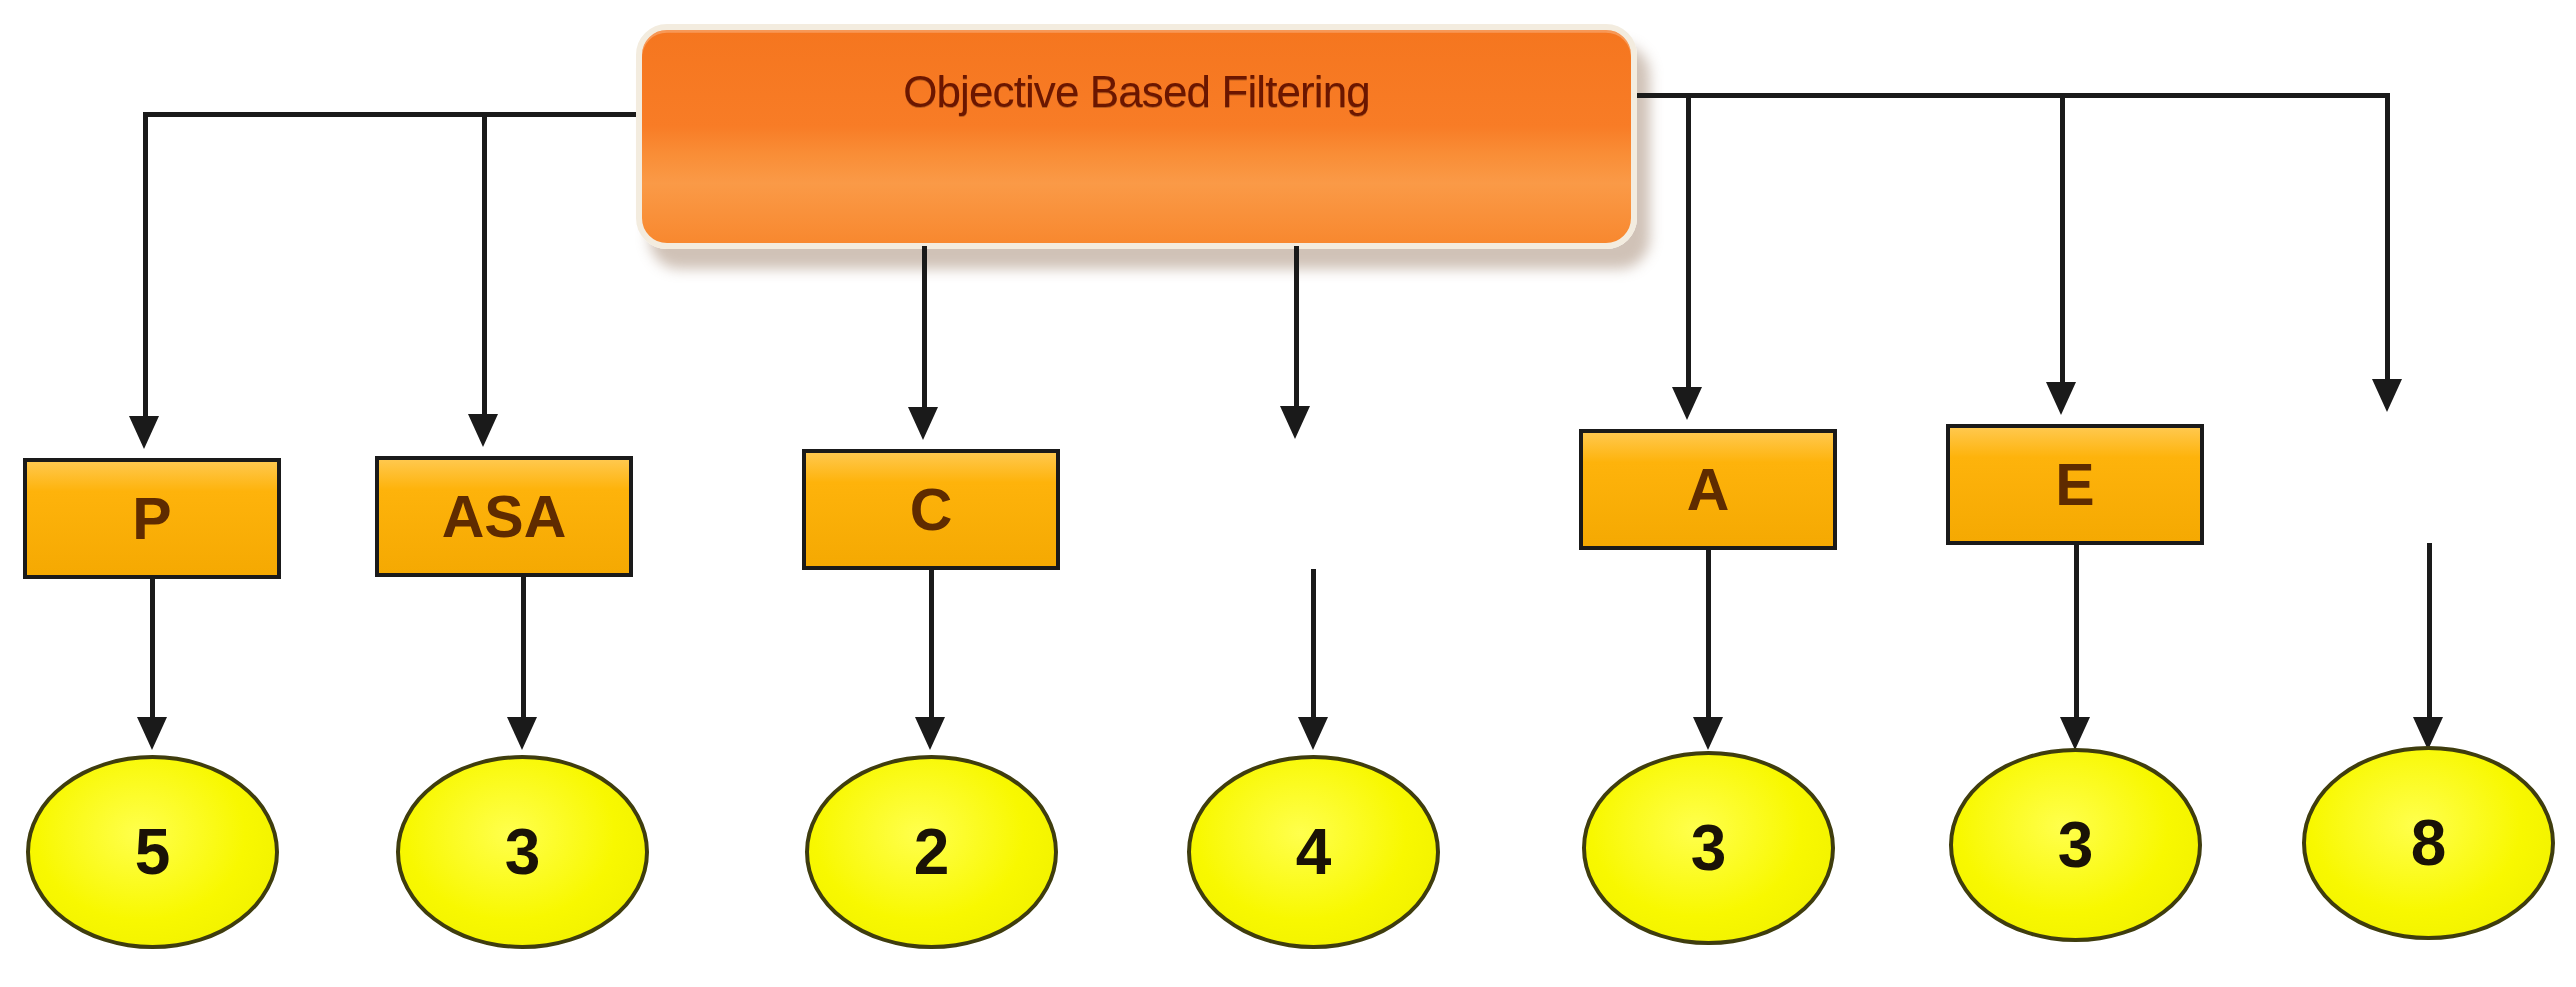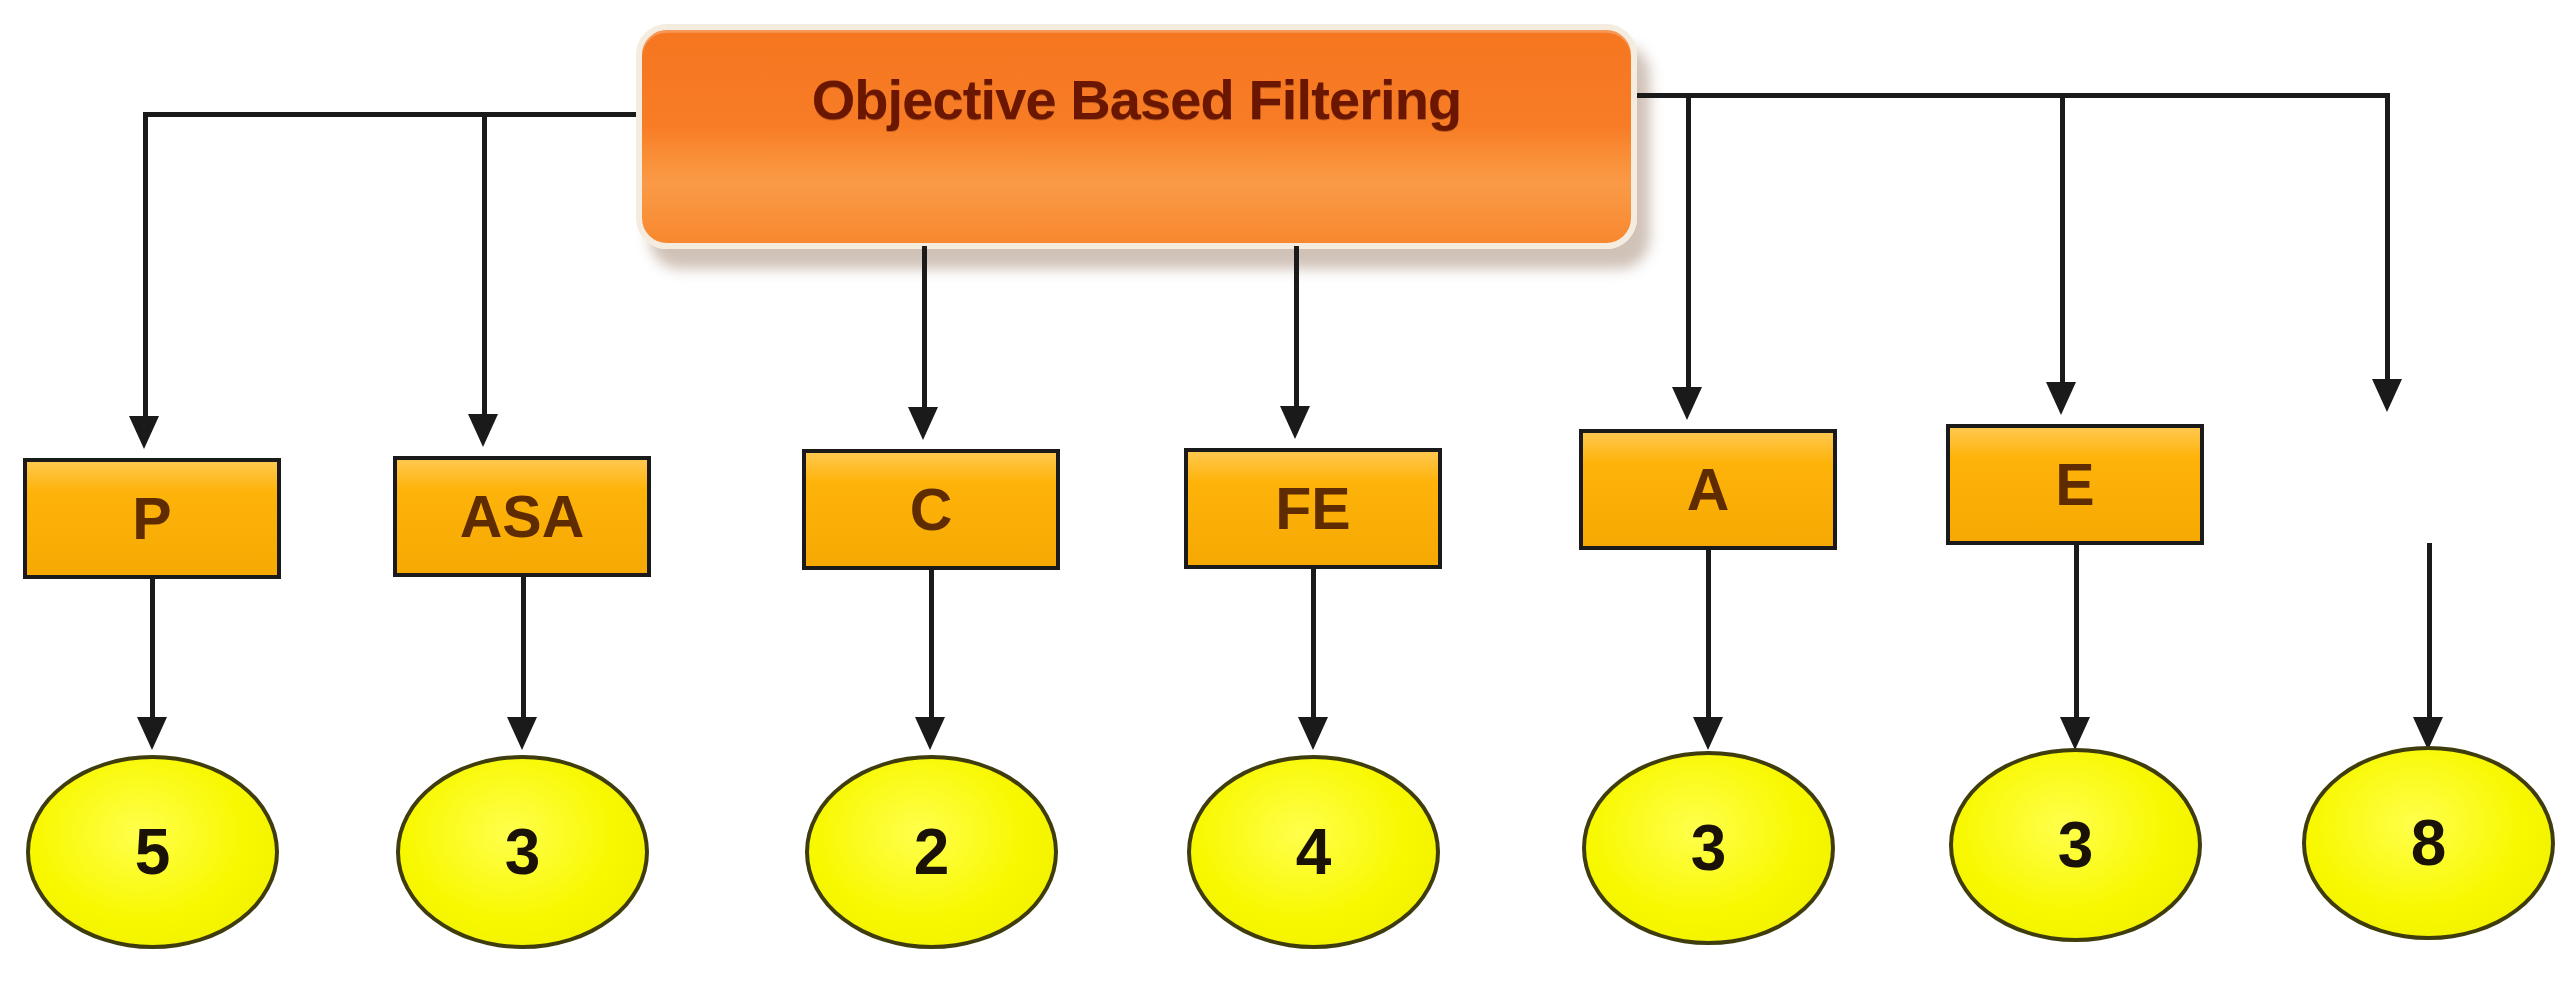--- a/index.html
+++ b/index.html
@@ -42,21 +42,21 @@
       var(--title-box-fill-top) 0%,
       #f87c26 45%,
       #f98d36 58%,
       var(--title-box-fill-bottom) 72%,
       #f8882f 100%);
     box-shadow:13px 20px 13px rgba(150,120,95,0.45), inset 0 2.7px 0 rgba(255,255,255,0.25);
     display:flex;justify-content:center;align-items:flex-start;
   }
   .titlebox .title{
     margin-top:37px;
-    font-size:56px;font-weight:bold;letter-spacing:-0.9px;
+    font-size:44px;font-weight:normal;letter-spacing:-0.9px;
     color:var(--title-text);
     text-shadow:0 0.9px 0 rgba(0,0,0,0.25);
     white-space:nowrap;
   }
   .nbox{
     position:absolute;width:258px;height:121px;box-sizing:border-box;
     border:4.6px solid var(--node-border);
     background:linear-gradient(180deg,
       var(--node-fill-light) 0%,
       var(--node-fill) 26%,
@@ -104,28 +104,25 @@
   <div class="vline" style="left:1686px;top:93px;height:296px;"></div>
   <div class="arrowhead" style="left:1672px;top:387px;"></div>
   <div class="vline" style="left:2060px;top:93px;height:291px;"></div>
   <div class="arrowhead" style="left:2046px;top:382px;"></div>
   <div class="vline" style="left:2385px;top:93px;height:289px;"></div>
   <div class="arrowhead" style="left:2372px;top:379px;"></div>
 
   <div class="nbox" style="left:23px;top:458px;">
     <span class="nlabel">P</span>
   </div>
-  <div class="nbox" style="left:393px;top:456px;">
+  <div class="nbox" style="left:375px;top:456px;">
     <span class="nlabel">ASA</span>
   </div>
   <div class="nbox" style="left:802px;top:449px;">
     <span class="nlabel">C</span>
-  </div>
-  <div class="nbox" style="left:1184px;top:448px;">
-    <span class="nlabel">FE</span>
   </div>
   <div class="nbox" style="left:1579px;top:429px;">
     <span class="nlabel">A</span>
   </div>
   <div class="nbox" style="left:1946px;top:424px;">
     <span class="nlabel">E</span>
   </div>
 
   <div class="vline" style="left:150px;top:579px;height:139px;"></div>
   <div class="arrowhead" style="left:137px;top:717px;"></div>

